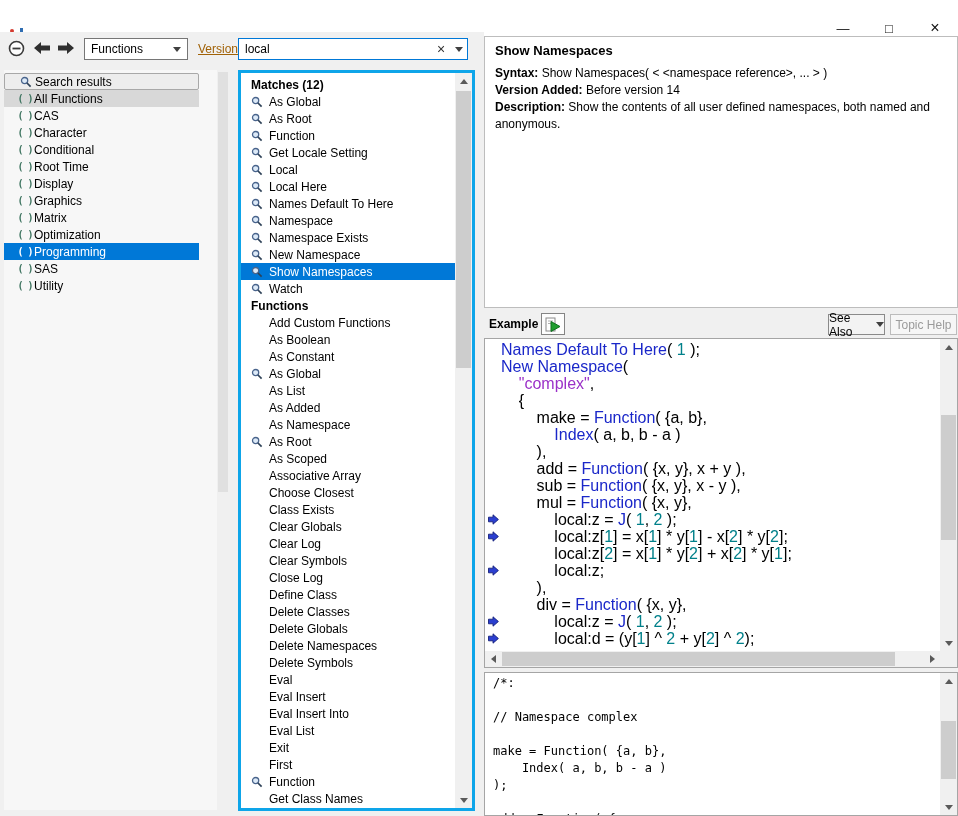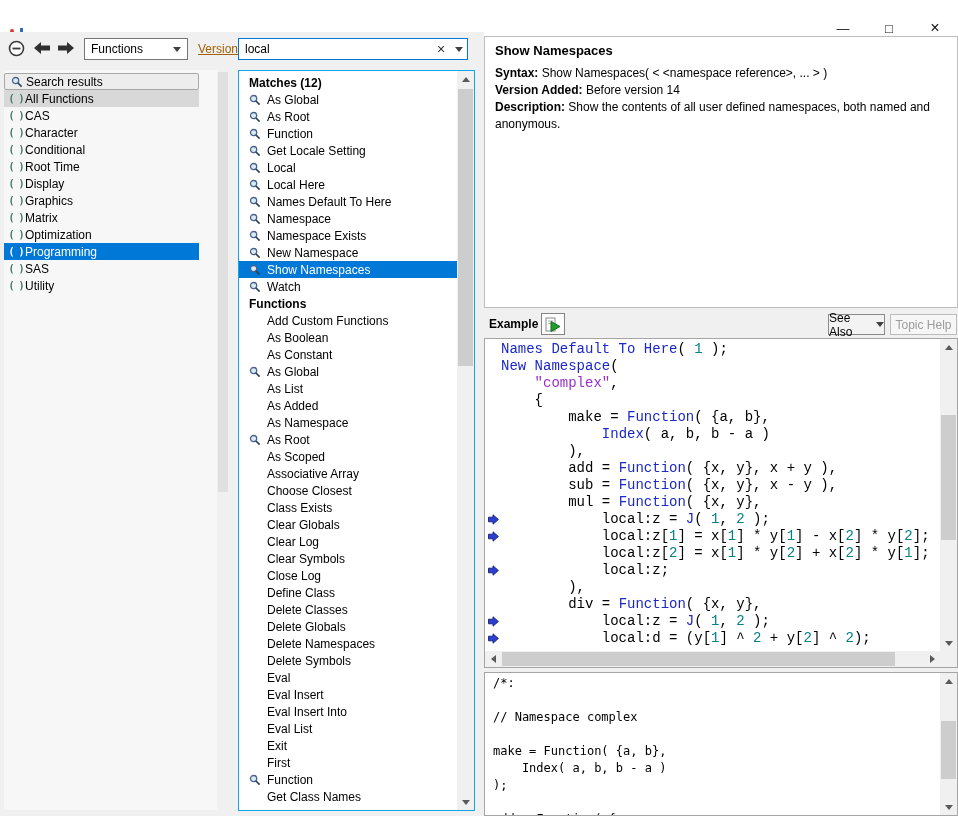--- a/index.html
+++ b/index.html
@@ -29,32 +29,32 @@
   .tri{width:0;height:0;border-style:solid;display:inline-block}
   .tri.down{border-width:5px 4px 0 4px;border-color:#404040 transparent transparent transparent}
   .tri.up{border-width:0 4px 5px 4px;border-color:transparent transparent #5a5a5a transparent}
   .tri.sdown{border-width:5px 4px 0 4px;border-color:#5a5a5a transparent transparent transparent}
   .tri.left{border-width:4px 5px 4px 0;border-color:transparent #5a5a5a transparent transparent}
   .tri.right{border-width:4px 0 4px 5px;border-color:transparent transparent transparent #5a5a5a}
 
   
   #sidebar{left:4px;top:70px;width:225px;height:740px;background:#f7f7f7}
   #sidebar-items{padding-top:3px}
-  .sb-item{height:17px;display:flex;align-items:center;padding-left:3px;margin-right:30px;white-space:nowrap}
+  .sb-item{height:17px;display:flex;align-items:center;padding-left:12px;margin-right:30px;white-space:nowrap}
   .sb-item.button{background:#ededed;border:1px solid #a8a8a8;border-radius:2px}
   .sb-item.inactive{background:#d8d8d8}
   .sb-item.selected{background:#0078d7;color:#fff}
   .sb-icon{width:18px;flex:0 0 18px;display:flex;align-items:center;justify-content:center}
   .parens{color:#3f7561;font-weight:bold;font-size:10px;letter-spacing:-1px;font-family:"DejaVu Sans Mono",monospace}
   .selected .parens{color:#fff}
   #sidebar-scrollbar{position:absolute;right:0;top:0;width:12px;height:100%;background:#f0f0f0}
   #sidebar-thumb{position:absolute;left:1px;width:10px;top:2px;height:420px;background:#e0e0e0}
 
   
-  #list-panel{left:238px;top:70px;width:237px;height:741px;background:#fff;border:1px solid #0ea5e9;overflow:hidden}
+  #list-panel{left:238px;top:70px;width:237px;height:741px;background:#fff;border:3px solid #0ea5e9;overflow:hidden}
   #list-content{padding-top:3px}
   .row{height:17px;display:flex;align-items:center;padding-left:10px;margin-right:17px;white-space:nowrap}
   .row.header{font-weight:bold}
   .row .ic{width:18px;flex:0 0 18px;display:flex;align-items:center}
   .row.sel{background:#0078d7;color:#fff}
 
   .vscroll{position:absolute;background:#f0f0f0}
   .sb-btn{position:absolute;left:0;width:100%;height:16px;display:flex;align-items:center;justify-content:center}
   .thumb{position:absolute;left:1px;right:1px;background:#cdcdcd}
   #list-scrollbar{right:0;top:0;bottom:0;width:17px}
@@ -66,21 +66,21 @@
 
   
   #example-bar{left:484px;top:311px;width:474px;height:27px}
   #example-label{position:absolute;left:5px;top:6px;font-weight:bold}
   #run-button{position:absolute;left:57px;top:2px;width:24px;height:22px;border:1px solid #848484;background:#fdfdfd;display:flex;align-items:center;justify-content:center}
   #see-also{position:absolute;right:73px;top:3px;width:57px;height:21px;border:1px solid #8a8a8a;background:#f3f3f3;display:flex;align-items:center;justify-content:center;gap:4px}
   #topic-help{position:absolute;right:1px;top:3px;width:67px;height:21px;border:1px solid #bcbcbc;background:#f6f6f6;color:#9b9b9b;display:flex;align-items:center;justify-content:center}
 
   
   #code-panel{left:484px;top:338px;width:474px;height:330px;background:#fff;border:1px solid #a5a5a5}
-  #code-lines{position:absolute;left:0;top:2px;right:17px;bottom:16px;overflow:hidden;font-family:Liberation Mono, monospace;font-size:14px;line-height:17px}
+  #code-lines{position:absolute;left:0;top:2px;right:17px;bottom:16px;overflow:hidden;font-family:Liberation Sans, sans-serif;font-size:16px;line-height:17px}
   .code-line{display:flex;height:17px;align-items:center}
   .gutter{width:16px;flex:0 0 16px;display:flex;align-items:center;justify-content:center}
   .code-text{white-space:pre}
   .c-p{color:#000}
   .c-k{color:#1a27c9}
   .c-n{color:#00808a}
   .c-s{color:#9b30c8}
   #code-vscroll{right:0;top:0;bottom:16px;width:17px}
   #code-hscroll{position:absolute;left:0;right:17px;bottom:0;height:16px;background:#f0f0f0}
   #code-hscroll .sb-btn{width:16px;height:100%}

